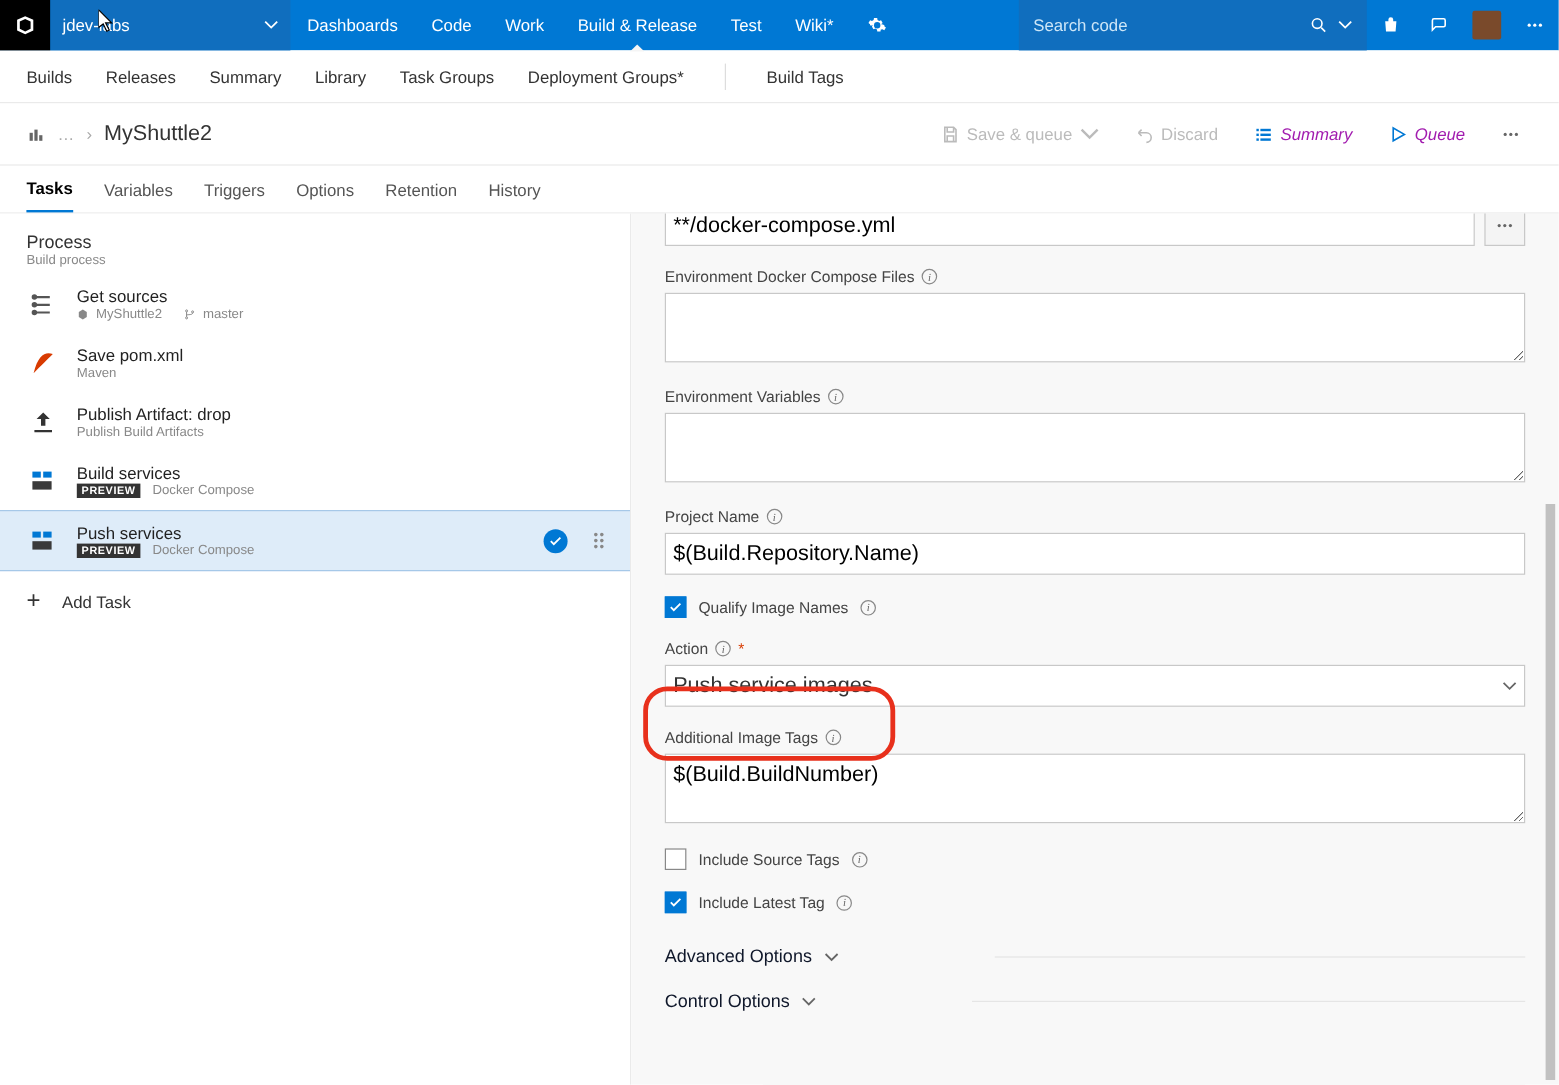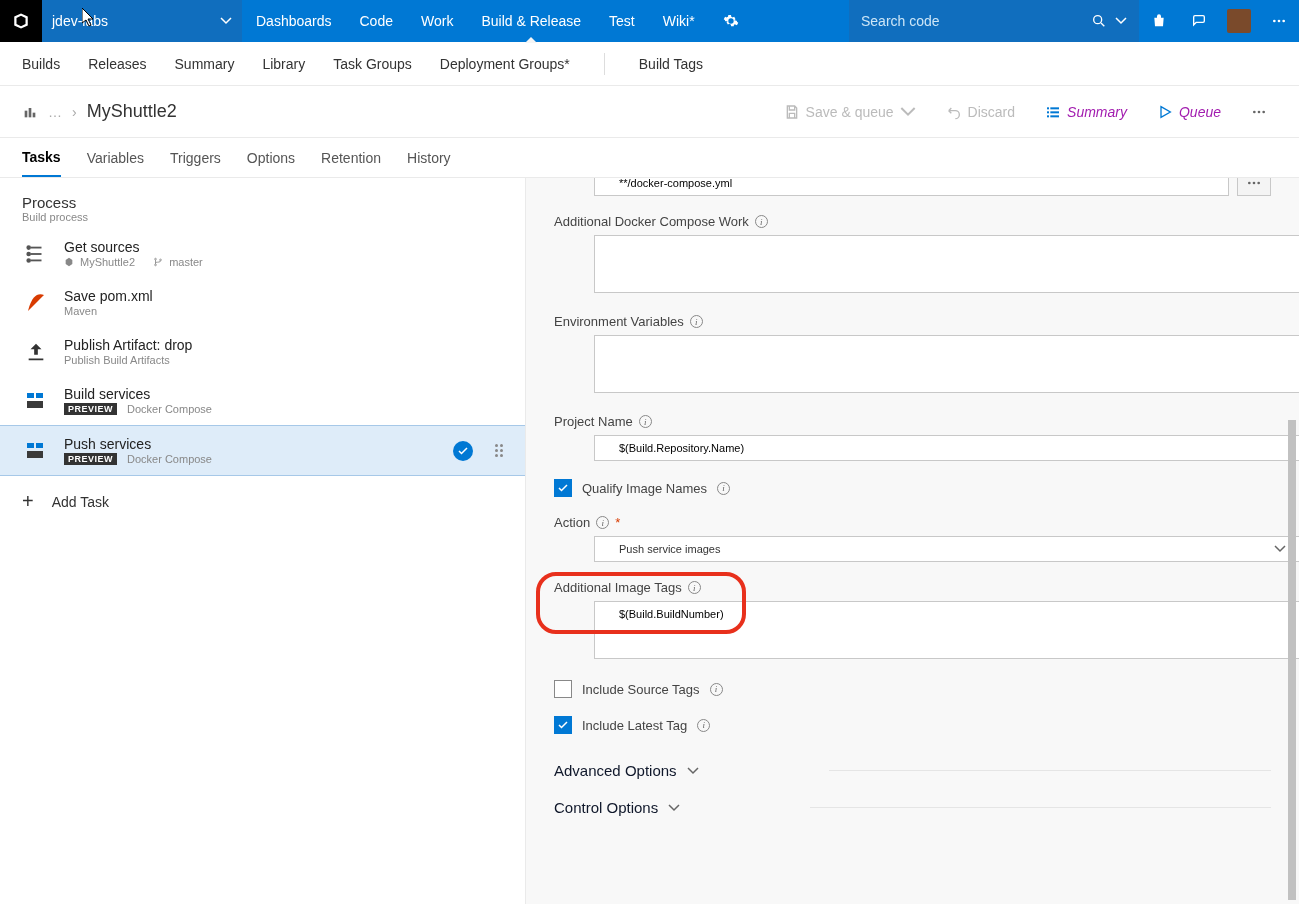--- a/index.html
+++ b/index.html
@@ -65,21 +65,21 @@
   .drag-handle span { width:3px; height:3px; background:#888; border-radius:50%;}
   .drag-dots-col { display:flex; gap:2px;}
   .add-task { display:flex; align-items:center; gap:18px; padding:14px 22px; cursor:pointer;}
   .add-task .plus { font-size:20px; font-weight:300;}
 
   
   .field { margin-bottom:18px;}
   .field-label { font-size:13px; color:#444; display:flex; align-items:center; gap:6px; margin-bottom:6px;}
   .info { width:13px; height:13px; border:1px solid #888; border-radius:50%; display:inline-flex; align-items:center; justify-content:center; font-size:9px; color:#666; font-style:italic; font-family:Georgia,serif;}
   .req { color:#d83b01;}
-  input.txt, textarea.txt, .select { width:100%; padding:6px 24px; border:1px solid #c8c8c8; background:#fff; font-family:inherit; font-size:11px; outline:none;margin-left:40px;}
+  input.txt, textarea.txt, .select { width:100%; padding:6px 6px; border:1px solid #c8c8c8; background:#fff; font-family:inherit; font-size:18px; outline:none;}
   textarea.txt { resize:both; height:58px;}
   .row-actions { display:flex; gap:8px; align-items:stretch;}
   .row-actions input { flex:1;}
   .ellipsis-btn { width:34px; border:1px solid #c8c8c8; background:#f4f4f4; display:flex; align-items:center; justify-content:center; cursor:pointer;}
   .cbx-row { display:flex; align-items:center; gap:10px; font-size:13px; color:#444;}
   .cbx { width:18px; height:18px; border:1px solid #888; display:flex; align-items:center; justify-content:center; background:#fff;}
   .cbx.checked { background:#0078d4; border-color:#0078d4;}
   .cbx.checked svg { width:12px; height:12px; fill:#fff;}
   .select { display:flex; align-items:center; justify-content:space-between; cursor:pointer;}
   .select .chv { color:#666;}
@@ -373,21 +373,21 @@
               <circle cx="5" cy="12" r="2"></circle>
               <circle cx="12" cy="12" r="2"></circle>
               <circle cx="19" cy="12" r="2"></circle>
             </svg>
           </div>
       </div>
     </div>
 
     <div class="field">
       <div class="field-label">
-          <span>Additional Docker Compose Work</span>
+          <span>Environment Docker Compose Files</span>
           <span class="info">i</span>
         </div>
       <textarea class="txt" style=""></textarea>
     </div>
 
     <div class="field">
       <div class="field-label">
           <span>Environment Variables</span>
           <span class="info">i</span>
         </div>

